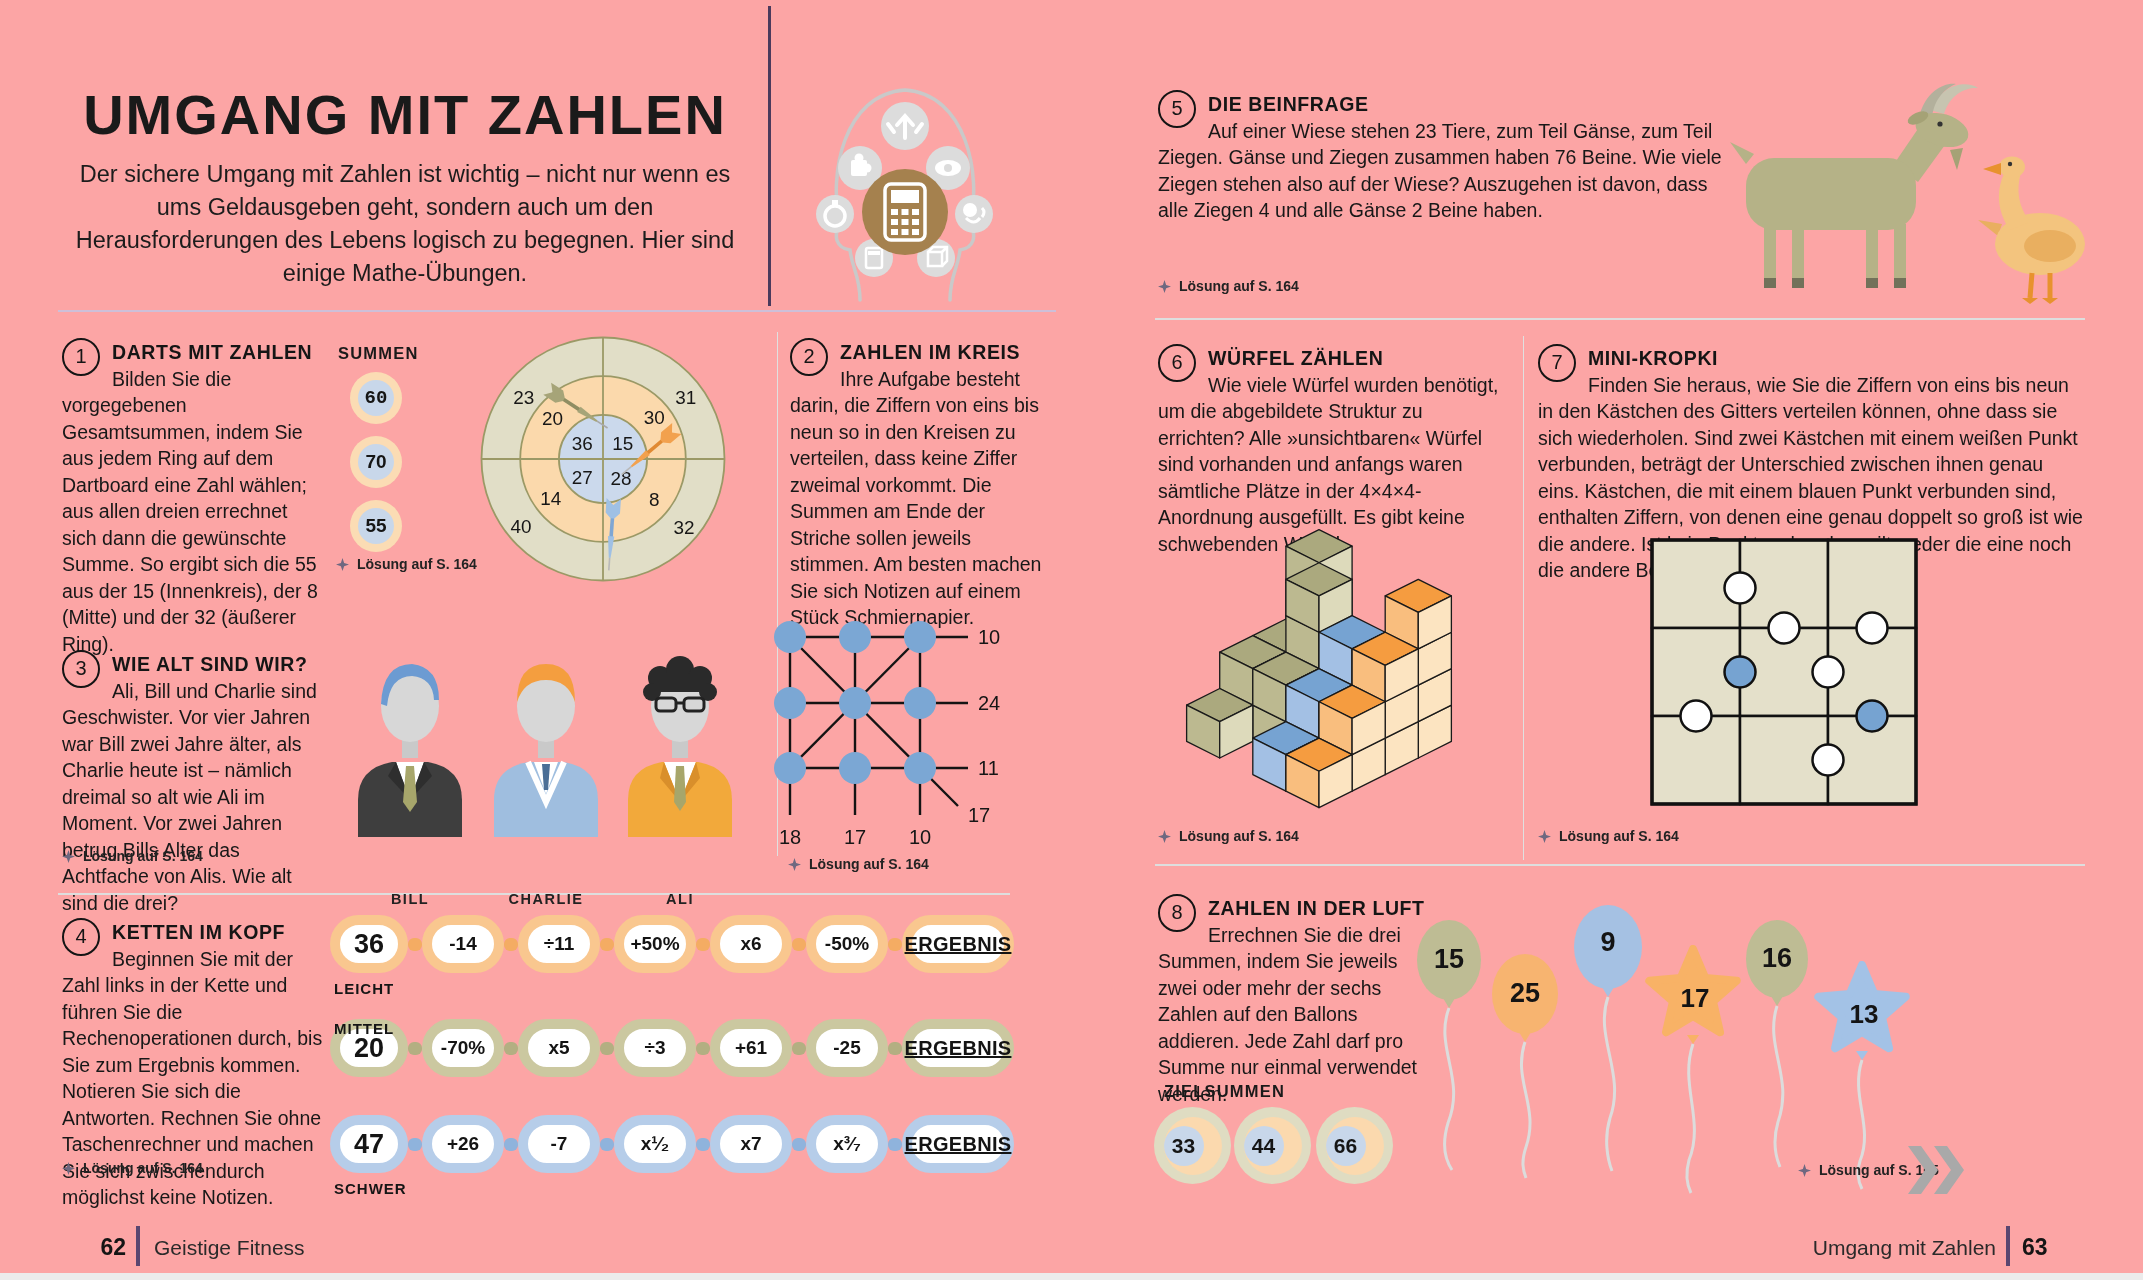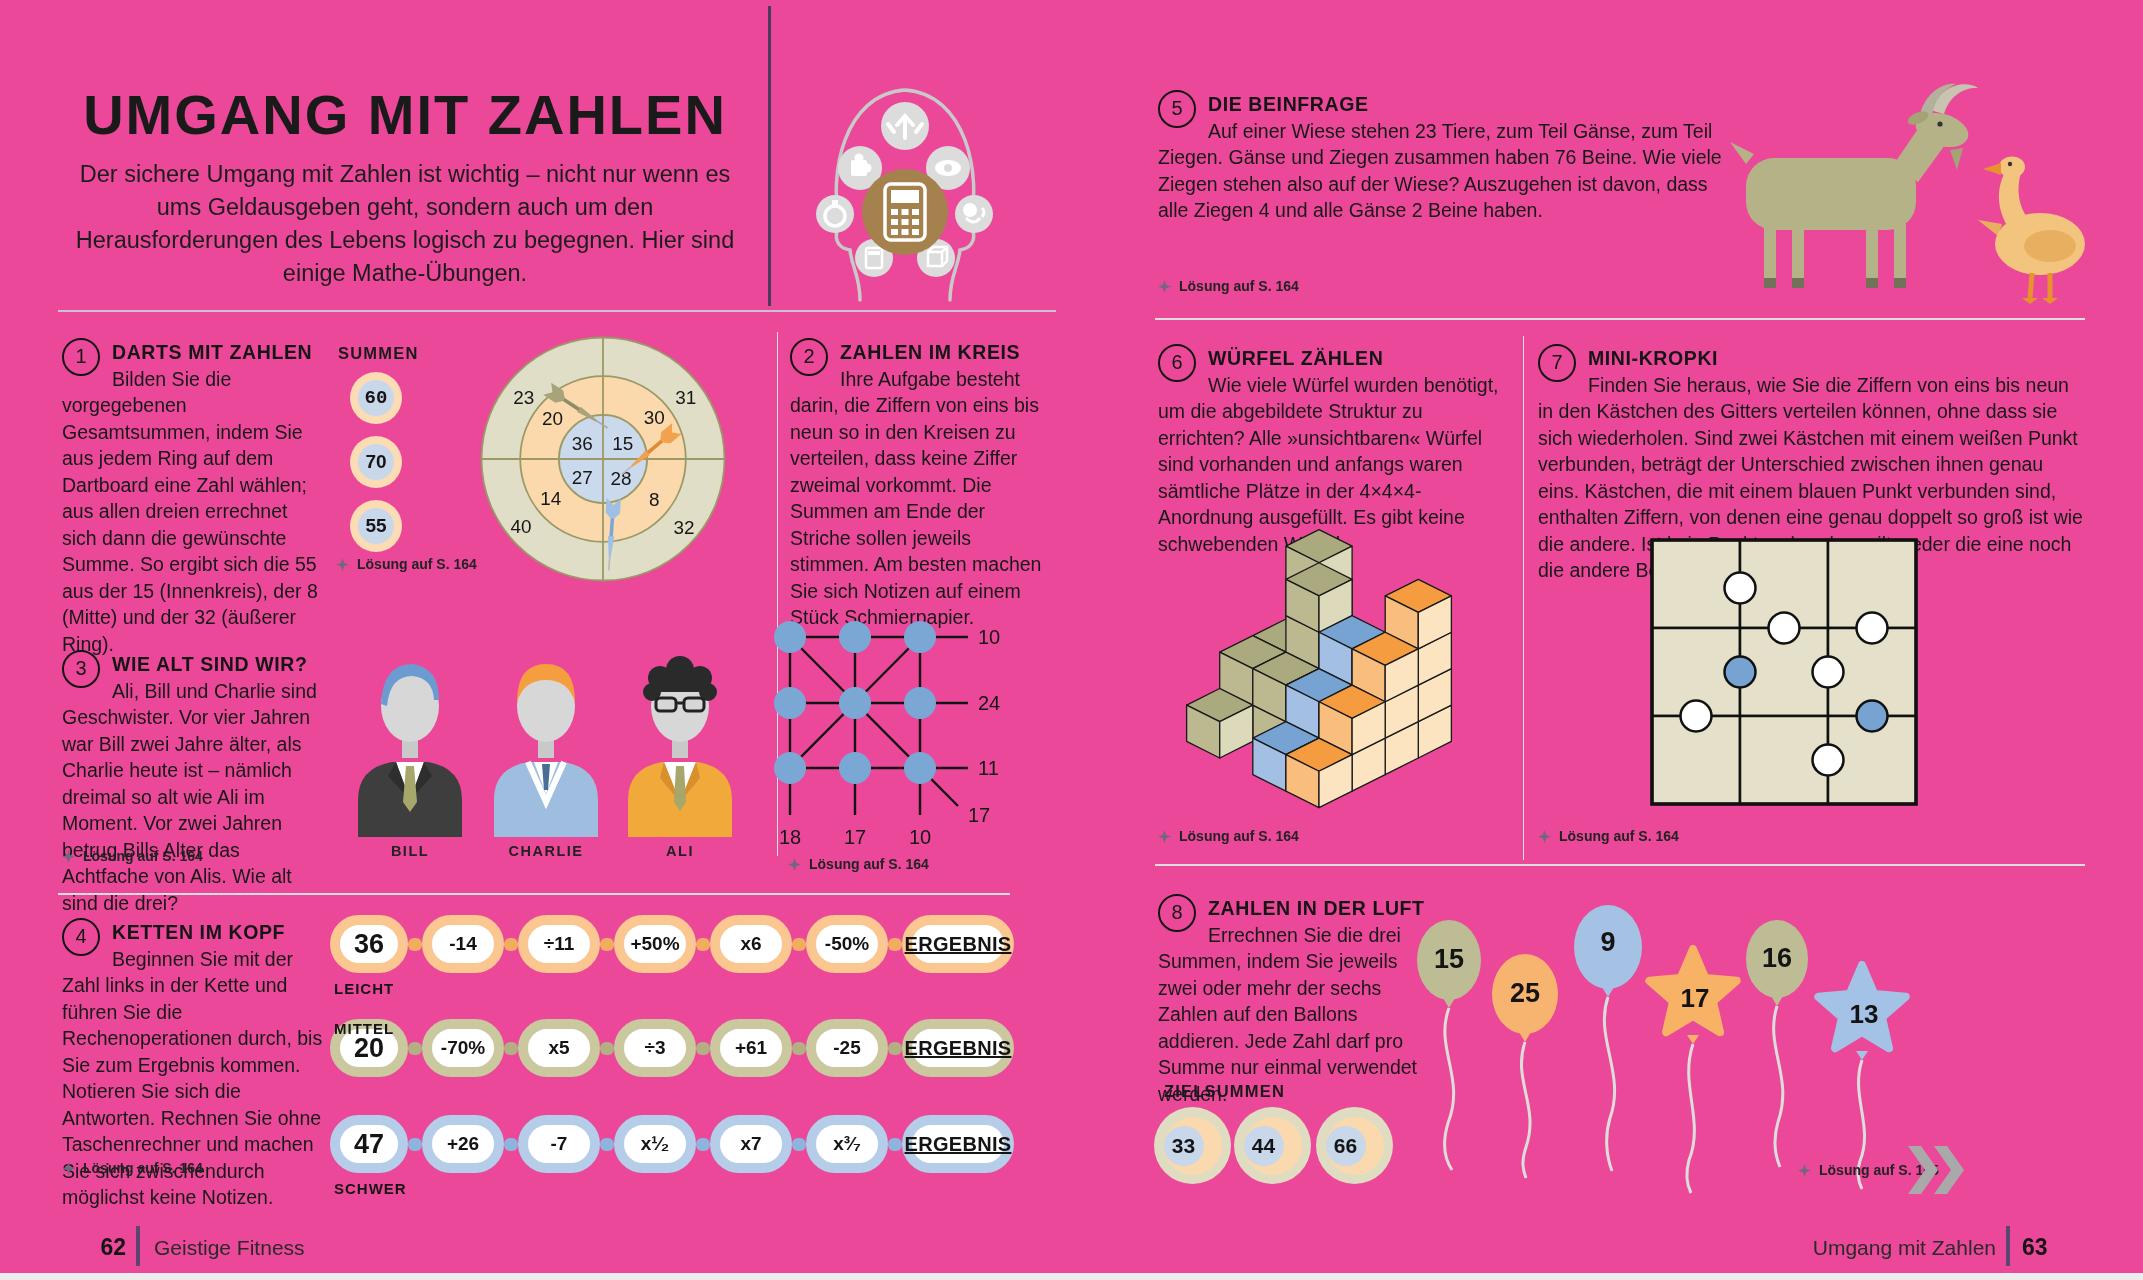--- a/index.html
+++ b/index.html
@@ -1,16 +1,16 @@
 <!DOCTYPE html>
 <html><head>
 <meta charset="utf-8">
 <style>
   html,body{margin:0;padding:0;background:#fff;}
-  .spread{position:relative;width:2143px;height:1280px;background:#ec4899;overflow:hidden;
+  .spread{position:relative;width:2143px;height:1280px;background:#fca5a5;overflow:hidden;
           font-family:"Liberation Sans",sans-serif;color:#151515;}
   .abs{position:absolute;}
   
   .main-title{width:700px;text-align:center;font-size:56px;font-weight:800;letter-spacing:2px;color:#1a1a1a;}
   .intro{width:700px;text-align:center;font-size:23.5px;line-height:1.4;color:#1c1c1c;}
   .vrule-purple{width:3px;background:#4a3a5c;}
   .hr-purple{height:2px;background:#cdbfd8;}
   .hr-gray{height:1.5px;background:#dedede;}
   .vr-gray{width:1px;background:#e0e0e0;}
   
@@ -38,21 +38,21 @@
   .cap.end{width:112px;font-size:20px;letter-spacing:.3px;font-weight:600;text-decoration:underline;}
   .link{width:14px;height:13px;border-radius:6px;flex:0 0 auto;}
   .c-orange .cap{border-color:#f9c78f;} .c-orange .link{background:#f4ac63;}
   .c-khaki  .cap{border-color:#cbc8a0;} .c-khaki  .link{background:#b3af82;}
   .c-blue   .cap{border-color:#b6cde9;} .c-blue   .link{background:#8fb3dc;}
   .level-label{font-size:15px;font-weight:700;letter-spacing:1px;}
   
   .pgnum{font-size:23px;font-weight:700;}
   .pgsec{font-size:21px;color:#2a2a2a;}
   .footer-bar{width:4px;height:40px;background:#5a4670;}
-  .avatar-label{font-size:14.5px;font-weight:700;letter-spacing:1.5px;text-align:center;color:#222;}
+  .avatar-label{font-size:14.5px;font-weight:700;letter-spacing:1.5px;text-align:center;color:#222;margin-top:48px;}
   svg text{font-family:"Liberation Sans",sans-serif;}
 </style>
 </head>
 <body>
 
 <div class="spread">
 
   <div>
 
     <div class="abs main-title" style="left:55px;top:82px;">UMGANG MIT ZAHLEN</div>

